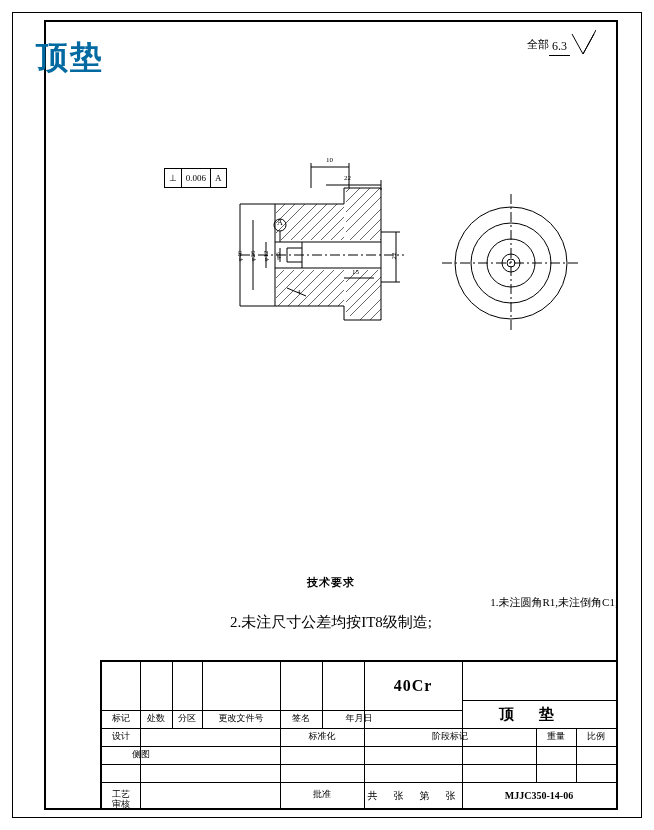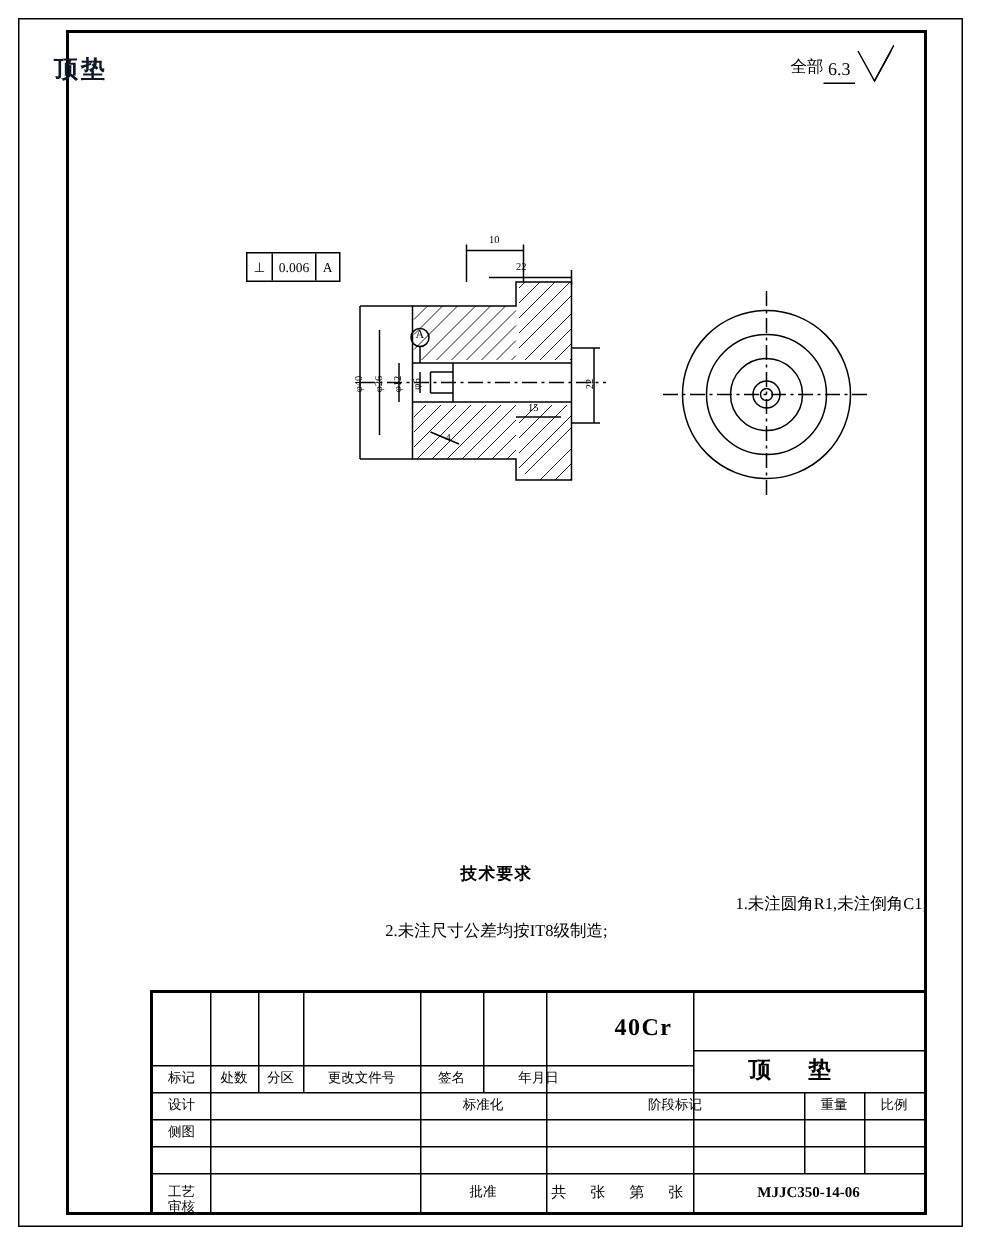--- a/index.html
+++ b/index.html
@@ -4,48 +4,48 @@
 <style>
   html,body{margin:0;padding:0;background:#ffffff;}
   body{width:654px;height:830px;font-family:"Liberation Sans",sans-serif;}
   #sheet{position:relative;width:654px;height:830px;overflow:hidden;background:#fff;}
 
   
   .outer-border{position:absolute;left:12px;top:12px;width:630px;height:806px;border:1px solid #000;box-sizing:border-box;}
   .inner-frame{position:absolute;left:44px;top:20px;width:574px;height:790px;border:2px solid #000;box-sizing:border-box;}
 
   
-  .part-name-red{position:absolute;left:36px;top:36px;font-family:"Liberation Serif",serif;font-size:16px;font-weight:bold;color:#0f172a;letter-spacing:2px;}
+  .part-name-red{position:absolute;left:36px;top:36px;font-family:"Liberation Serif",serif;font-size:32px;font-weight:bold;color:#0369a1;letter-spacing:2px;}
 
   
   .surf{position:absolute;right:58px;top:30px;display:flex;align-items:flex-end;gap:0;}
   .surf .lbl{font-size:11px;font-family:"Liberation Serif",serif;color:#000;padding-bottom:4px;}
   .surf .val{font-size:12px;font-family:"Liberation Serif",serif;color:#000;border-bottom:1px solid #000;padding:0 3px 1px 3px;}
   .surf svg{display:block;}
 
   
   .drawing{position:absolute;left:44px;top:20px;width:574px;height:620px;}
 
   .frame-tol{position:absolute;left:120px;top:148px;display:flex;border:1px solid #000;height:18px;align-items:stretch;background:#fff;}
   .frame-tol div{display:flex;align-items:center;justify-content:center;font-size:9px;font-family:"Liberation Serif",serif;padding:0 4px;border-right:1px solid #000;}
   .frame-tol div:last-child{border-right:none;}
 
   .dimtxt{position:absolute;font-size:7px;font-family:"Liberation Serif",serif;color:#000;white-space:nowrap;}
   .dimtxt.rot{transform-origin:center center;}
 
   .tech{position:absolute;left:0;width:574px;text-align:center;font-family:"Liberation Serif",serif;color:#000;}
   .tech.t1{top:555px;font-size:11px;font-weight:bold;letter-spacing:1px;}
   .tech.t2{top:575px;font-size:11px;text-align:right;}
-  .tech.t3{top:593px;font-size:11px;text-align:center;}
+  .tech.t3{top:593px;font-size:15px;text-align:center;}
 
   
   .tb{position:absolute;left:100px;top:660px;width:518px;height:150px;border:2px solid #000;box-sizing:border-box;}
   .tb .ln{position:absolute;background:#000;}
   .tb .cell{position:absolute;display:flex;align-items:center;justify-content:center;font-family:"Liberation Serif",serif;font-size:9px;color:#000;text-align:center;line-height:1.1;}
-  .tb .material{font-size:16px;font-weight:bold;letter-spacing:1px;padding-left:16px;}
+  .tb .material{font-size:16px;font-weight:bold;letter-spacing:1px;}
   .tb .pname{font-size:15px;font-weight:bold;letter-spacing:5px;}
   .tb .code{font-size:10px;font-weight:bold;letter-spacing:0px;}
   .tb .sheets{font-size:10px;letter-spacing:3px;}
 </style>
 </head>
 <body>
 
 <div id="sheet">
 
   <div class="outer-border"></div>
@@ -211,21 +211,21 @@
     <div class="cell sheets" style="left:262px;top:120px;width:98px;height:26px;">共　张　第　张</div>
 
     <div class="cell" style="left:0;top:48px;width:38px;height:18px;">标记</div>
     <div class="cell" style="left:38px;top:48px;width:32px;height:18px;">处数</div>
     <div class="cell" style="left:70px;top:48px;width:30px;height:18px;">分区</div>
     <div class="cell" style="left:100px;top:48px;width:78px;height:18px;">更改文件号</div>
     <div class="cell" style="left:178px;top:48px;width:42px;height:18px;">签名</div>
     <div class="cell" style="left:236px;top:48px;width:42px;height:18px;">年月日</div>
 
     <div class="cell" style="left:0;top:66px;width:38px;height:18px;">设计</div>
-    <div class="cell" style="left:0;top:84px;width:38px;height:18px;">侧图</div>
+    <div class="cell" style="left:0;top:84px;width:38px;height:18px;padding-left:20px;">侧图</div>
     <div class="cell" style="left:0;top:102px;width:38px;height:18px;margin-top:32px;">审核</div>
     <div class="cell" style="left:0;top:120px;width:38px;height:26px;">工艺</div>
 
     <div class="cell" style="left:178px;top:66px;width:84px;height:18px;">标准化</div>
     <div class="cell" style="left:262px;top:66px;width:172px;height:18px;">阶段标记</div>
 
     <div class="cell" style="left:178px;top:120px;width:84px;height:26px;">批准</div>
     <div class="cell" style="left:434px;top:66px;width:40px;height:18px;">重量</div>
     <div class="cell" style="left:474px;top:66px;width:40px;height:18px;">比例</div>
   </div>

